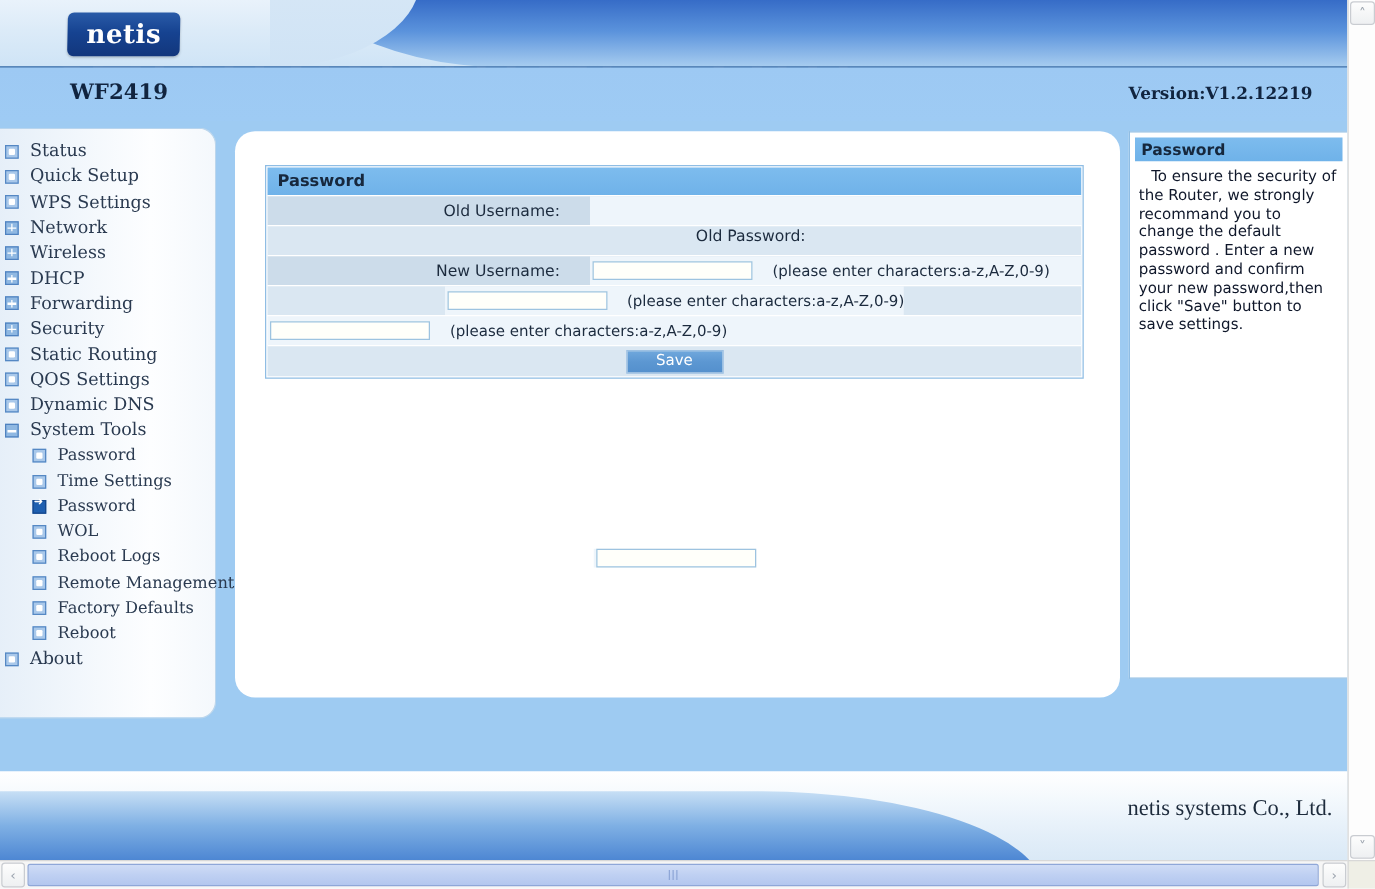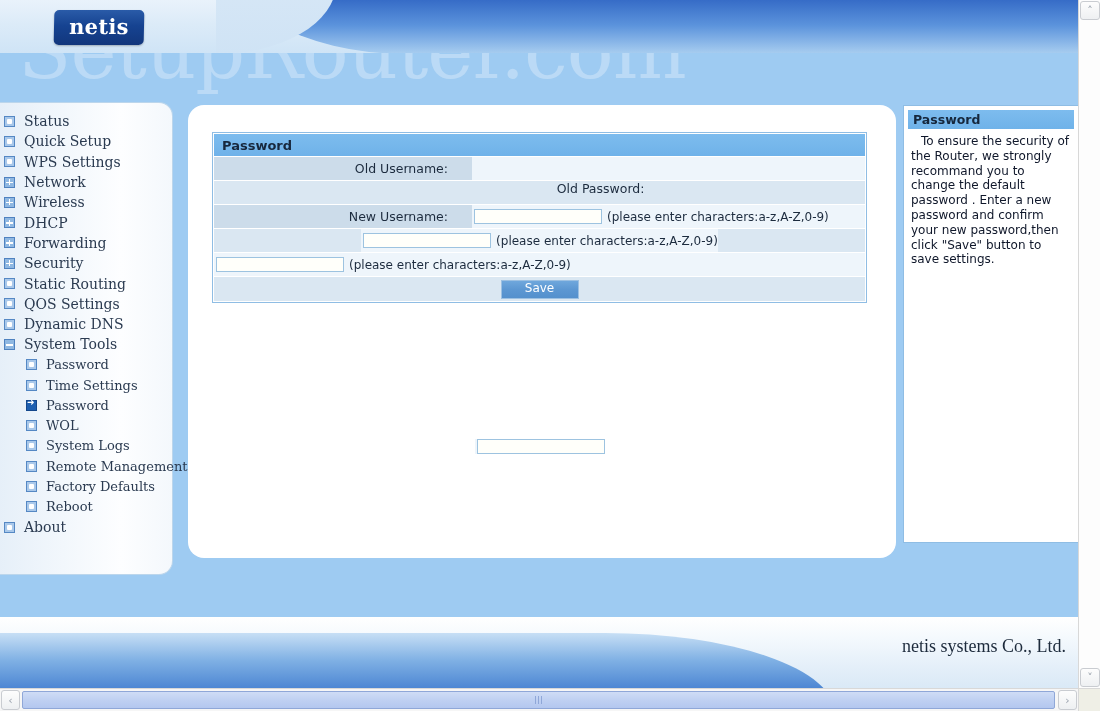--- a/index.html
+++ b/index.html
@@ -249,20 +249,21 @@
     font-size: 12.5px;
     color: #1c2b3e;
     font-family: "DejaVu Sans", sans-serif;
   }
   .row-field {
     flex: 1 1 auto;
     display: flex;
     align-items: center;
     background: #eef5fb;
     height: 23px;
+    gap: 11px;
   }
   .row-field.plain { background: #eef5fb; }
   .txt-input {
     width: 128px;
     height: 15px;
     margin-left: 2px;
     background: #fffffa;
     border: 1px solid #9dc3e0;
     box-sizing: border-box;
   }
@@ -423,20 +424,24 @@
     <div class="watermark">SetupRouter.com</div>
 
     <div class="banner">
       <div class="banner-swoosh"></div>
       <div class="banner-swoosh2"></div>
       <div class="logo">
         <div class="logo-text">netis</div>
       </div>
     </div>
 
+    <div class="modelbar">
+      <div class="model-name">WF2419</div>
+      <div class="version">Version:V1.2.12219</div>
+    </div>
 
     <div class="bodyarea">
 
       <div class="sidebar" id="sidebar">
           <div class="menu-item">
             <span class="ico ico-leaf"></span>
             <span class="menu-label">Status</span>
           </div>
           <div class="menu-item">
             <span class="ico ico-leaf"></span>
@@ -493,21 +498,21 @@
           <div class="menu-item sub">
             <span class="ico ico-arrow"></span>
             <span class="menu-label">Password</span>
           </div>
           <div class="menu-item sub">
             <span class="ico ico-leaf"></span>
             <span class="menu-label">WOL</span>
           </div>
           <div class="menu-item sub">
             <span class="ico ico-leaf"></span>
-            <span class="menu-label">System Logs</span>
+            <span class="menu-label">Reboot Logs</span>
           </div>
           <div class="menu-item sub">
             <span class="ico ico-leaf"></span>
             <span class="menu-label">Remote Management</span>
           </div>
           <div class="menu-item sub">
             <span class="ico ico-leaf"></span>
             <span class="menu-label">Factory Defaults</span>
           </div>
           <div class="menu-item sub">

